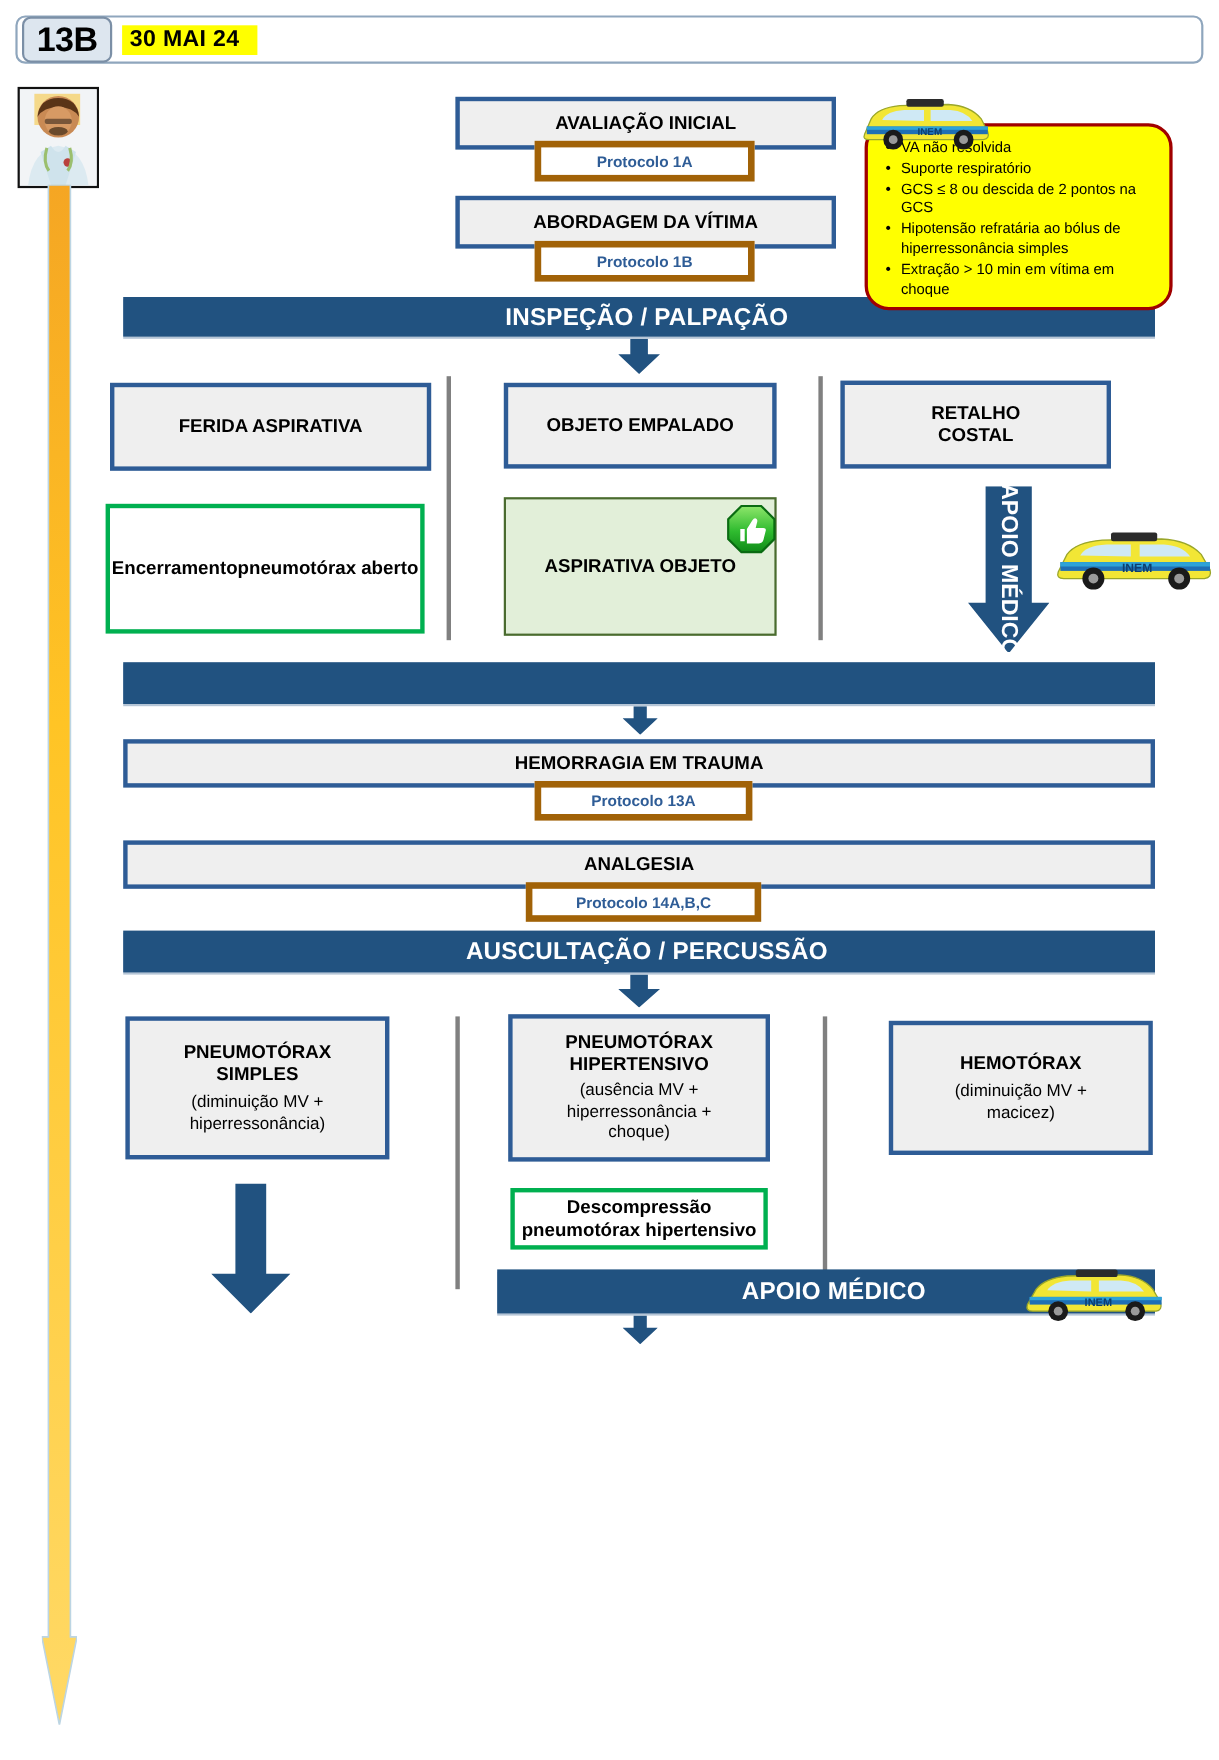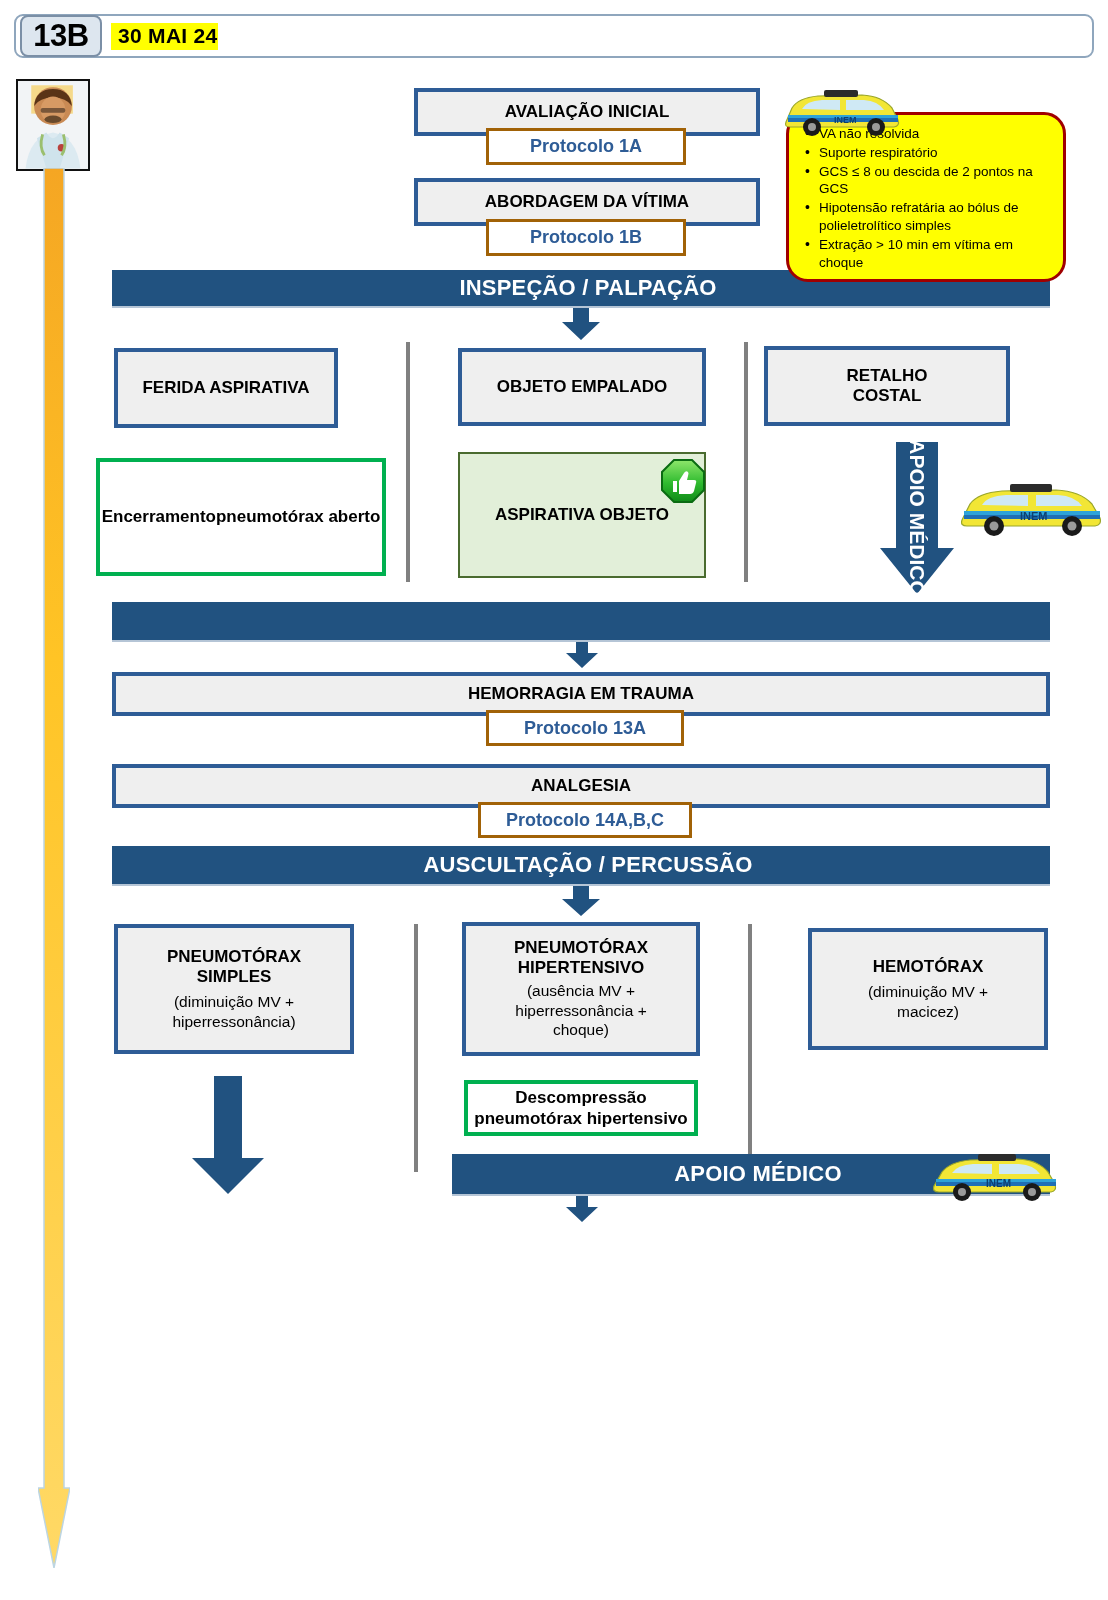--- a/index.html
+++ b/index.html
@@ -16,21 +16,21 @@
     border:2px solid #8fa6bd;border-radius:9px;background:#ffffff;
     display:flex;align-items:center;
   }
   #code-badge{
     margin-left:4px;width:78px;height:38px;border:2px solid #7b8fa6;border-radius:8px;
     background:#dde6ef;display:flex;align-items:center;justify-content:center;
     font-size:31px;font-weight:bold;letter-spacing:-.5px;
   }
   #date-badge{
     margin-left:9px;background:#ffff00;font-size:21px;font-weight:bold;
-    padding:1px 0 2px 7px;letter-spacing:.3px;
+    padding:1px 16px 2px 7px;letter-spacing:.3px;
   }
   #doc-title{
     margin-left:auto;margin-right:18px;font-size:31px;font-weight:bold;letter-spacing:-.3px;
   }
 
   
   #avatar{
     left:16px;top:79px;width:74px;height:92px;border:2px solid #111;background:#eef1f3;
     overflow:hidden;
   }
@@ -38,23 +38,23 @@
   #flow-arrow{left:38px;top:168px;width:32px;height:1400px;}
   #flow-arrow svg{display:block;width:100%;height:100%;}
 
   
   .mainbox{
     border:4px solid #2e5c96;background:#efefef;
     display:flex;flex-direction:column;align-items:center;justify-content:center;
     text-align:center;font-weight:bold;font-size:17px;line-height:1.15;
   }
   .protobox{
-    border:3px solid #a16207;background:#ffffff;color:#2e5c96;
+    border:6px solid #a16207;background:#ffffff;color:#2e5c96;
     display:flex;align-items:center;justify-content:center;
-    font-weight:bold;font-size:18px;z-index:6;
+    font-weight:bold;font-size:14px;z-index:6;
   }
   .bluebar{
     background:#215280;color:#ffffff;
     display:flex;align-items:center;justify-content:center;
     font-weight:bold;font-size:22px;letter-spacing:.2px;
     box-shadow:0 2px 0 rgba(120,150,180,.55);
     padding-left:14px;
   }
   .greenbox{
     border:4px solid #00b050;background:#ffffff;
@@ -144,21 +144,21 @@
 </div>
 <div class="abs protobox" style="left:486px;top:219px;width:200px;height:37px;">
   <span>Protocolo 1B</span>
 </div>
 
 <div class="abs" id="callout">
   <ul>
     <li>VA não resolvida</li>
     <li>Suporte respiratório</li>
     <li>GCS ≤ 8 ou descida de 2 pontos na GCS</li>
-    <li>Hipotensão refratária ao bólus de polieletrolítico simples</li>
+    <li>Hipotensão refratária ao bólus de hiperressonância simples</li>
     <li>Extração &gt; 10 min em vítima em choque</li>
   </ul>
 </div>
 
 <div class="abs amb" style="left:778px;top:82px;width:126px;height:56px;">
   <svg viewBox="0 0 126 56" aria-hidden="true">
     <path d="M8 40 L14 26 Q20 16 40 14 L84 13 Q104 14 114 26 L120 38 Q122 44 116 45 L12 45 Q6 45 8 40Z" fill="#f2e635" stroke="#9aa62a" stroke-width="1.2"></path>
     <path d="M24 27 Q28 19 44 18 L62 18 L62 28 Z" fill="#cfe9f5"></path>
     <path d="M68 18 L86 18 Q100 19 106 28 L68 28 Z" fill="#cfe9f5"></path>
     <rect x="10" y="33" width="110" height="7" fill="#1f6fb5"></rect>
@@ -174,21 +174,21 @@
 
 <div class="abs bluebar" style="left:112px;top:270px;width:938px;height:36px;">
   <span>INSPEÇÃO / PALPAÇÃO</span>
 </div>
 <div class="abs fatarrow" style="left:562px;top:308px;width:38px;height:32px;">
   <svg viewBox="0 0 38 32" aria-hidden="true">
       <path d="M11 0 H27 V14 H38 L19 32 L0 14 H11 Z" fill="#215280"></path>
     </svg>
 </div>
 
-<div class="abs mainbox" style="left:114px;top:348px;width:224px;height:80px;">
+<div class="abs mainbox" style="left:100px;top:348px;width:292px;height:80px;">
   <span>FERIDA ASPIRATIVA</span>
 </div>
 <div class="abs vdiv" style="left:406px;top:342px;height:240px;"></div>
 <div class="abs mainbox" style="left:458px;top:348px;width:248px;height:78px;">
   <span>OBJETO EMPALADO</span>
 </div>
 <div class="abs vdiv" style="left:744px;top:342px;height:240px;"></div>
 <div class="abs mainbox" style="left:764px;top:346px;width:246px;height:80px;">
   <span>RETALHO</span>
   <span>COSTAL</span>

